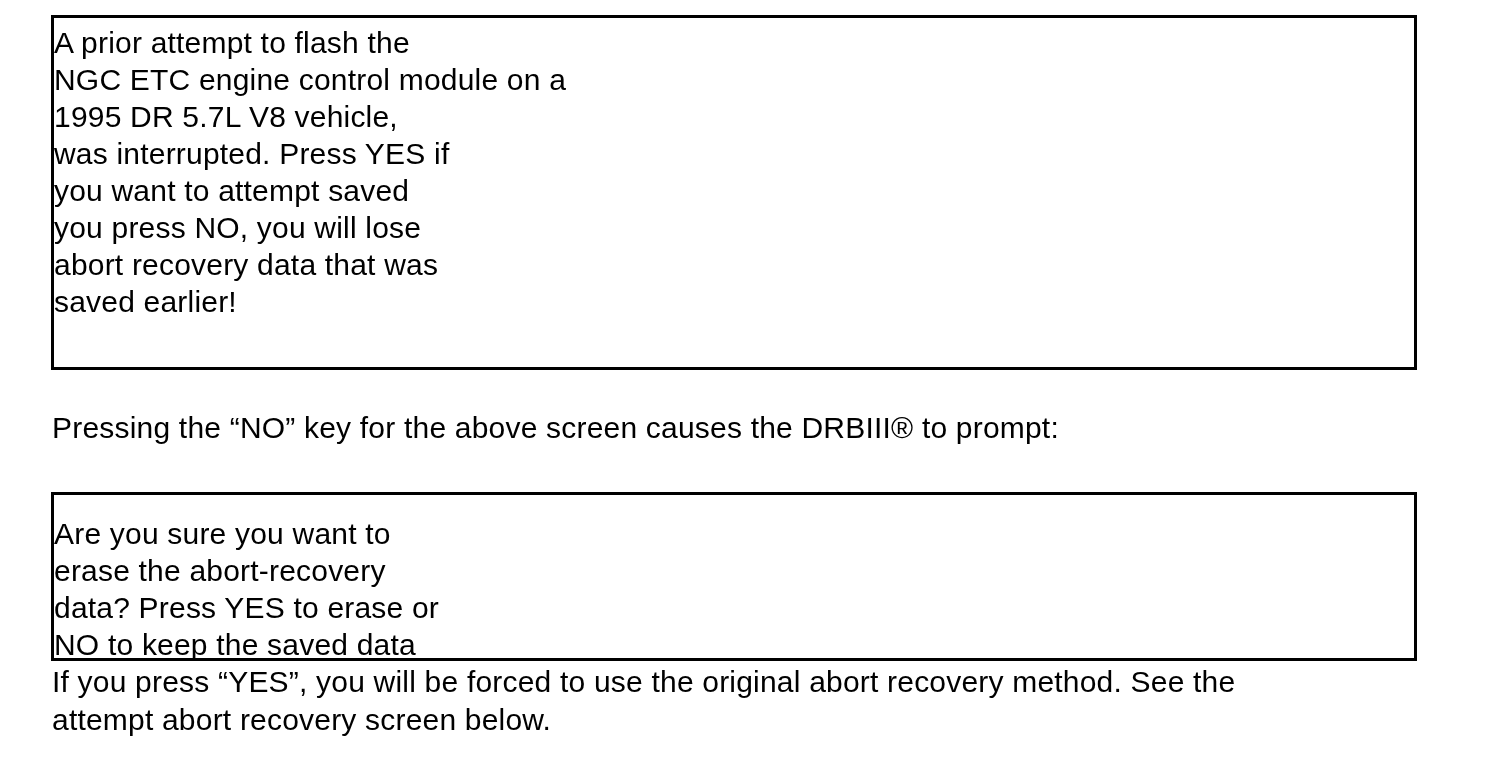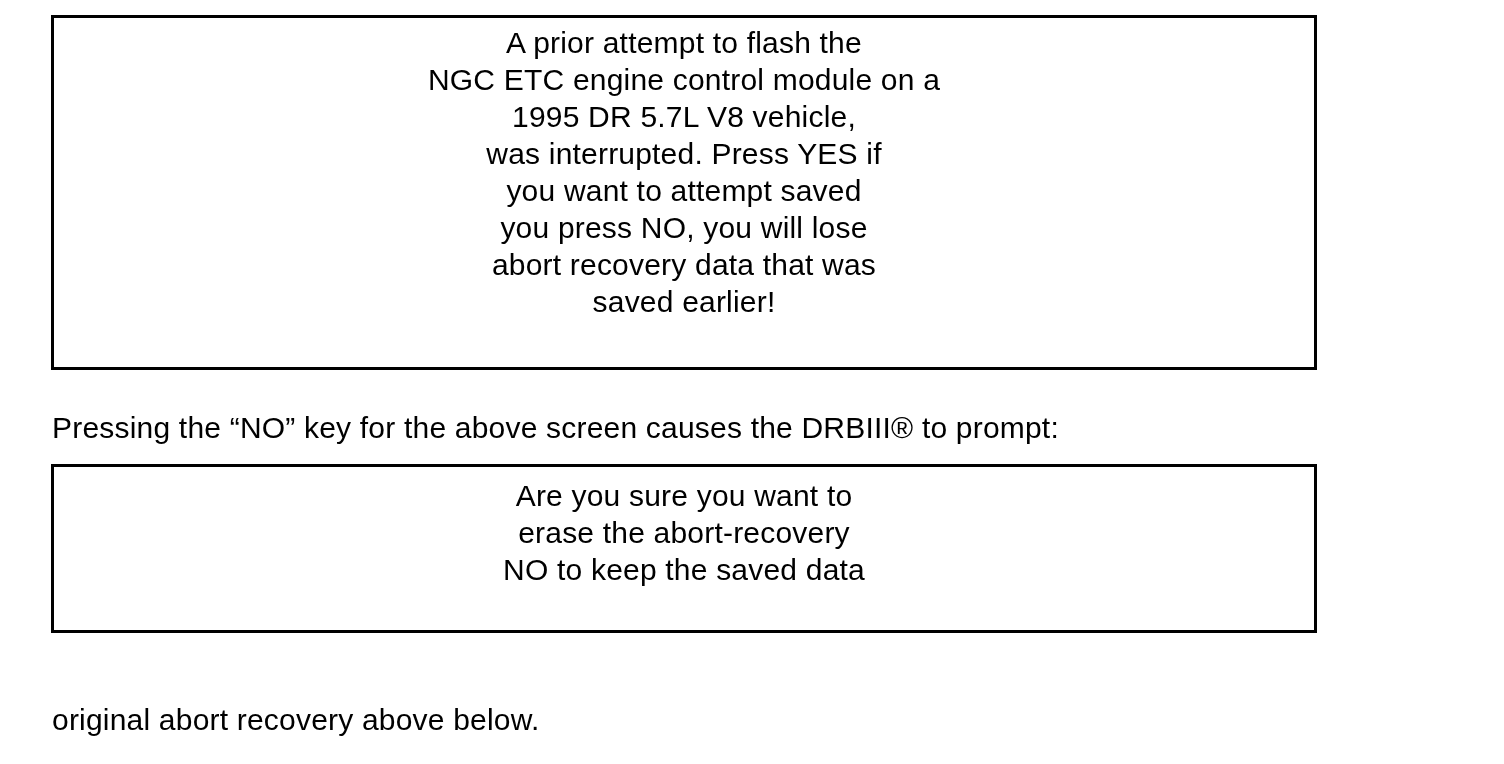--- a/index.html
+++ b/index.html
@@ -16,38 +16,38 @@
     color: #000000;
   }
   .page {
     position: absolute;
     inset: 0;
     background: #ffffff;
   }
   .screen-box {
     position: absolute;
     left: 51px;
-    width: 1266px;
+    width: 1366px;
     box-sizing: border-box;
     border: 3px solid #000000;
     background: #ffffff;
-    text-align: center;
+    text-align: left;
     font-size: 30px;
     line-height: 37px;
     letter-spacing: 0.2px;
   }
   .screen-box.box1 {
     top: 15px;
     height: 355px;
     padding-top: 6px;
   }
   .screen-box.box2 {
-    top: 464px;
+    top: 492px;
     height: 169px;
-    padding-top: 10px;
+    padding-top: 20px;
   }
   .screen-line {
     white-space: nowrap;
   }
   .para {
     position: absolute;
     left: 52px;
     margin: 0;
     font-size: 30px;
     line-height: 38px;
@@ -76,21 +76,22 @@
     <div class="screen-line">you press NO, you will lose</div>
     <div class="screen-line">abort recovery data that was</div>
     <div class="screen-line">saved earlier!</div>
   </div>
 
   <p class="para between">Pressing the “NO” key for the above screen causes the DRBIII® to prompt:</p>
 
   <div class="screen-box box2">
     <div class="screen-line">Are you sure you want to</div>
     <div class="screen-line">erase the abort-recovery</div>
+    <div class="screen-line">data? Press YES to erase or</div>
     <div class="screen-line">NO to keep the saved data</div>
   </div>
 
   <p class="para footer">
-    <br>
-    <span class="footer-line">original abort recovery above below.</span>
+    <span class="footer-line">If you press “YES”, you will be forced to use the original abort recovery method. See the</span><br>
+    <span class="footer-line">attempt abort recovery screen below.</span>
   </p>
 
 </div>
 
 </body></html>

